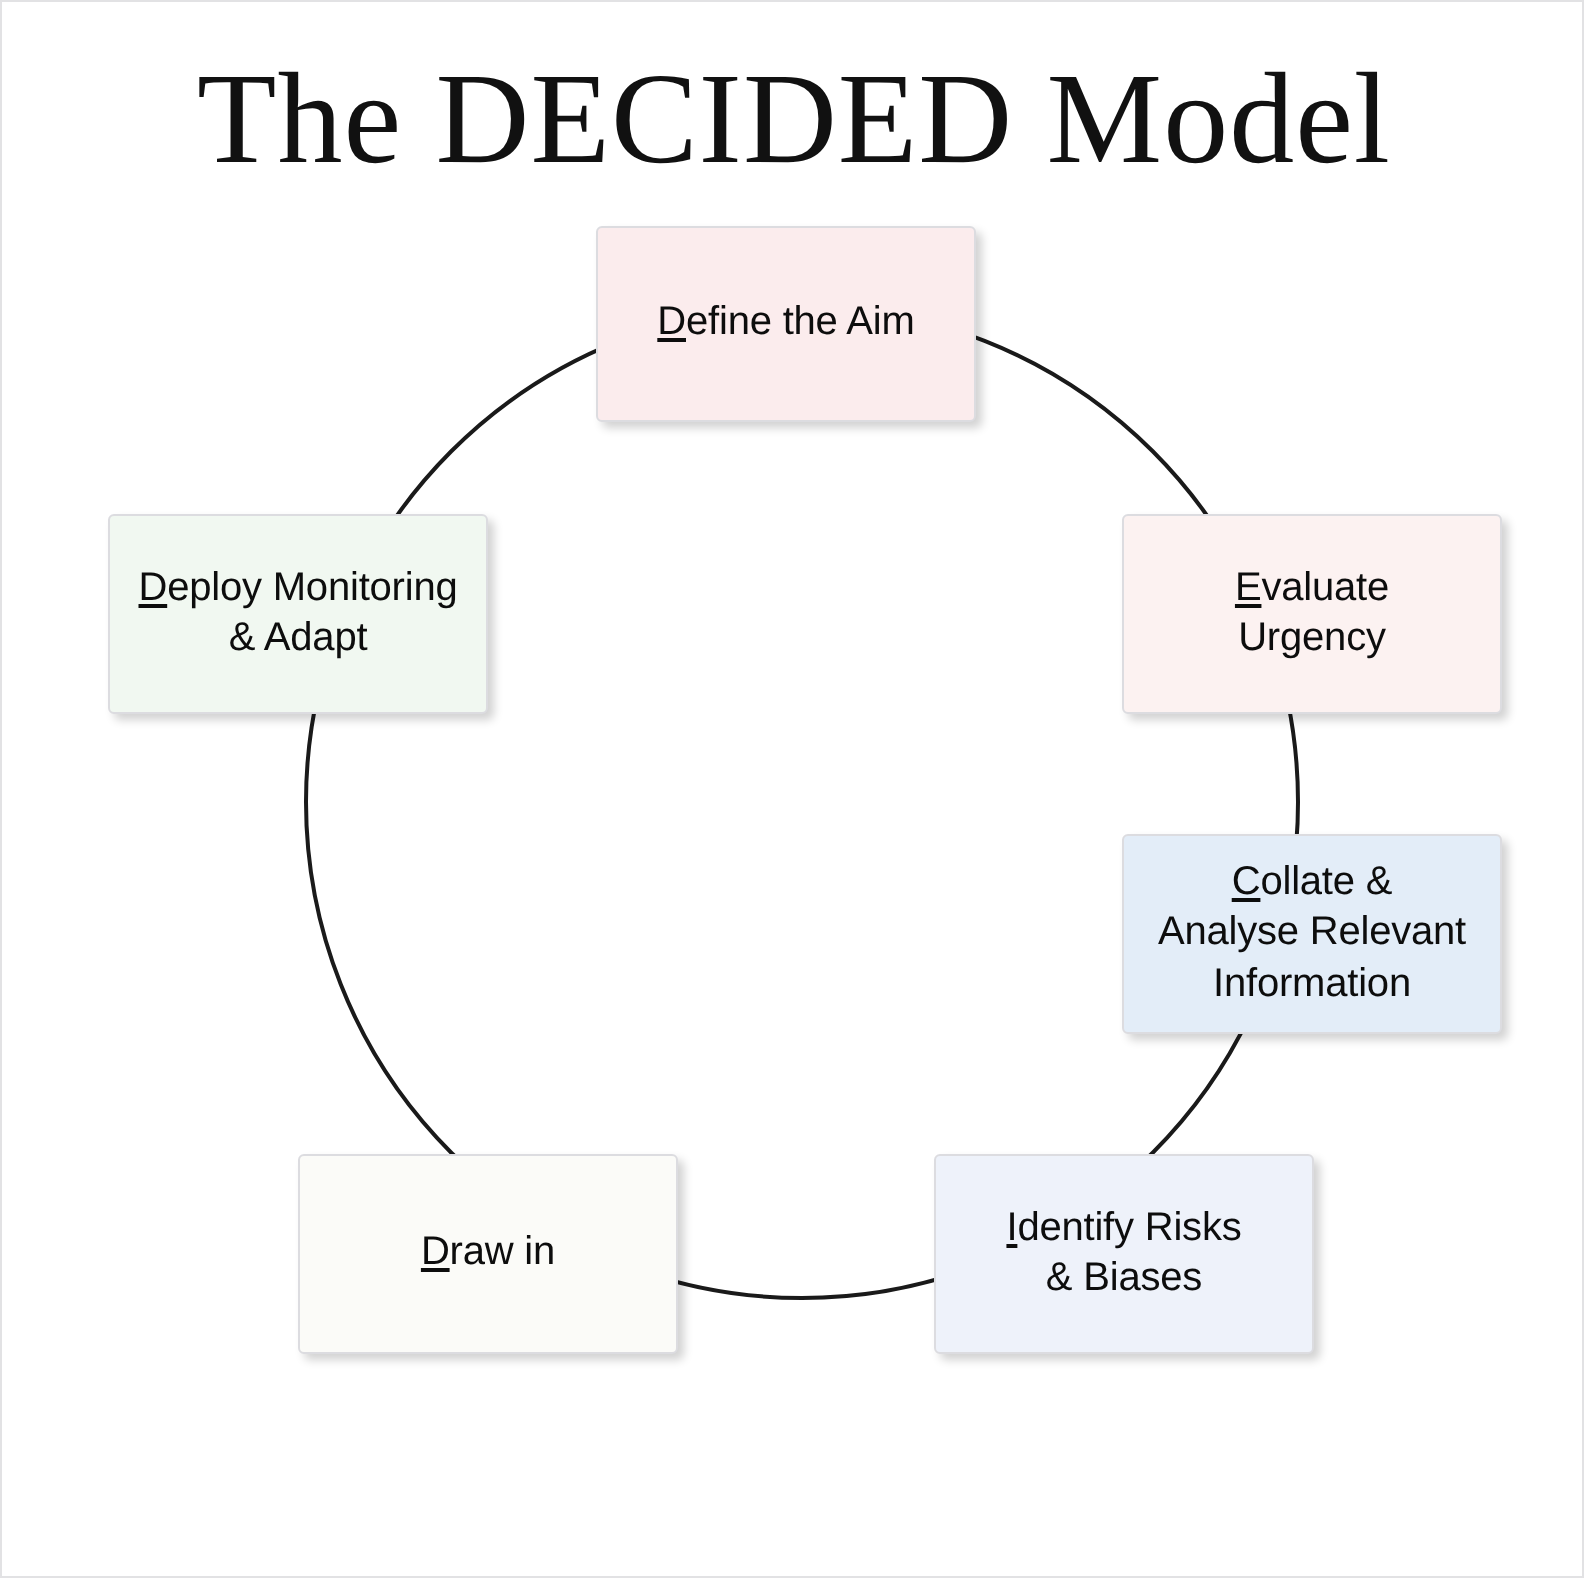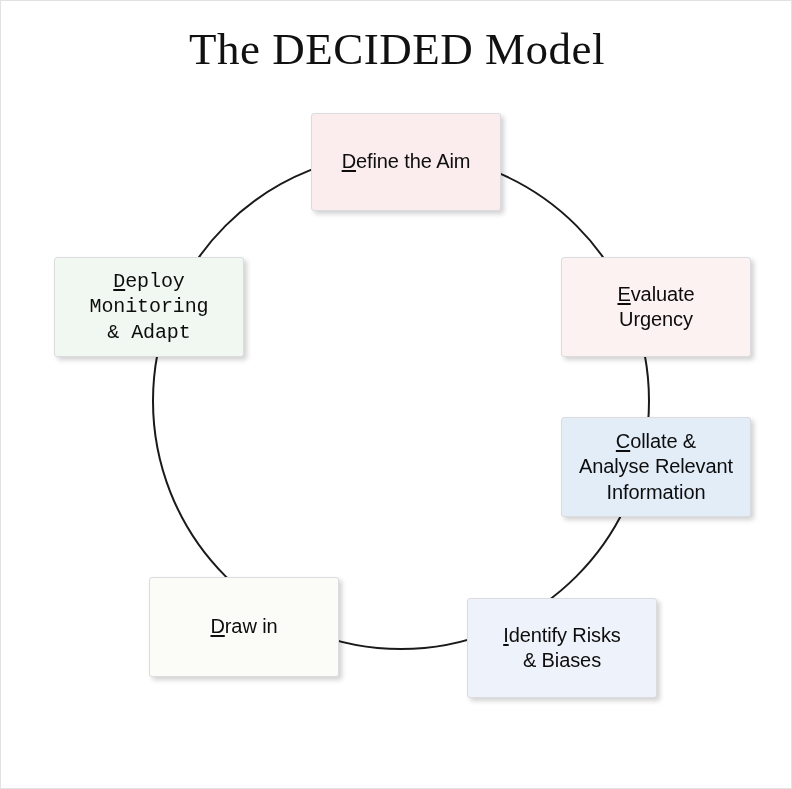--- a/index.html
+++ b/index.html
@@ -19,21 +19,21 @@
     box-sizing: border-box;
     overflow: hidden;
   }
   #title {
     position: absolute;
     top: 22px;
     left: 0;
     width: 792px;
     text-align: center;
     font-family: "Liberation Serif", serif;
-    font-size: 45px;
+    font-size: 65px;
     font-weight: 400;
     color: #111111;
     letter-spacing: 0.5px;
     white-space: nowrap;
   }
   #ring {
     position: absolute;
     left: 0;
     top: 0;
     width: 792px;
@@ -57,27 +57,27 @@
   }
   .node .label {
     display: block;
     padding: 0 8px;
   }
   .node u {
     text-decoration: underline;
     text-underline-offset: 2px;
   }
   
-  #node-define   { left: 310px; top: 112px; width: 190px; height: 98px; }
+  #node-define   { left: 297px; top: 112px; width: 190px; height: 98px; }
   #node-evaluate { left: 560px; top: 256px; width: 190px; height: 100px; }
   #node-collate  { left: 560px; top: 416px; width: 190px; height: 100px; }
-  #node-identify { left: 466px; top: 576px; width: 190px; height: 100px; margin-top: 21px; }
+  #node-identify { left: 466px; top: 576px; width: 190px; height: 100px; }
   #node-draw     { left: 148px; top: 576px; width: 190px; height: 100px; }
   #node-execute  { left: 53px;  top: 416px; width: 190px; height: 100px; }
-  #node-deploy   { left: 53px;  top: 256px; width: 190px; height: 100px; font-family: Liberation Mono, monospace; }
+  #node-deploy   { left: 53px;  top: 256px; width: 190px; height: 100px; }
 </style>
 </head>
 <body>
 
 <div id="canvas" style="background: rgb(255, 255, 255); border-color: rgb(226, 226, 228);">
 
   <div id="title">The DECIDED Model</div>
 
   <svg id="ring" viewBox="0 0 792 789" xmlns="http://www.w3.org/2000/svg">
     <circle cx="400" cy="400" r="248" fill="none" stroke="#1a1a1a" stroke-width="2"></circle>

